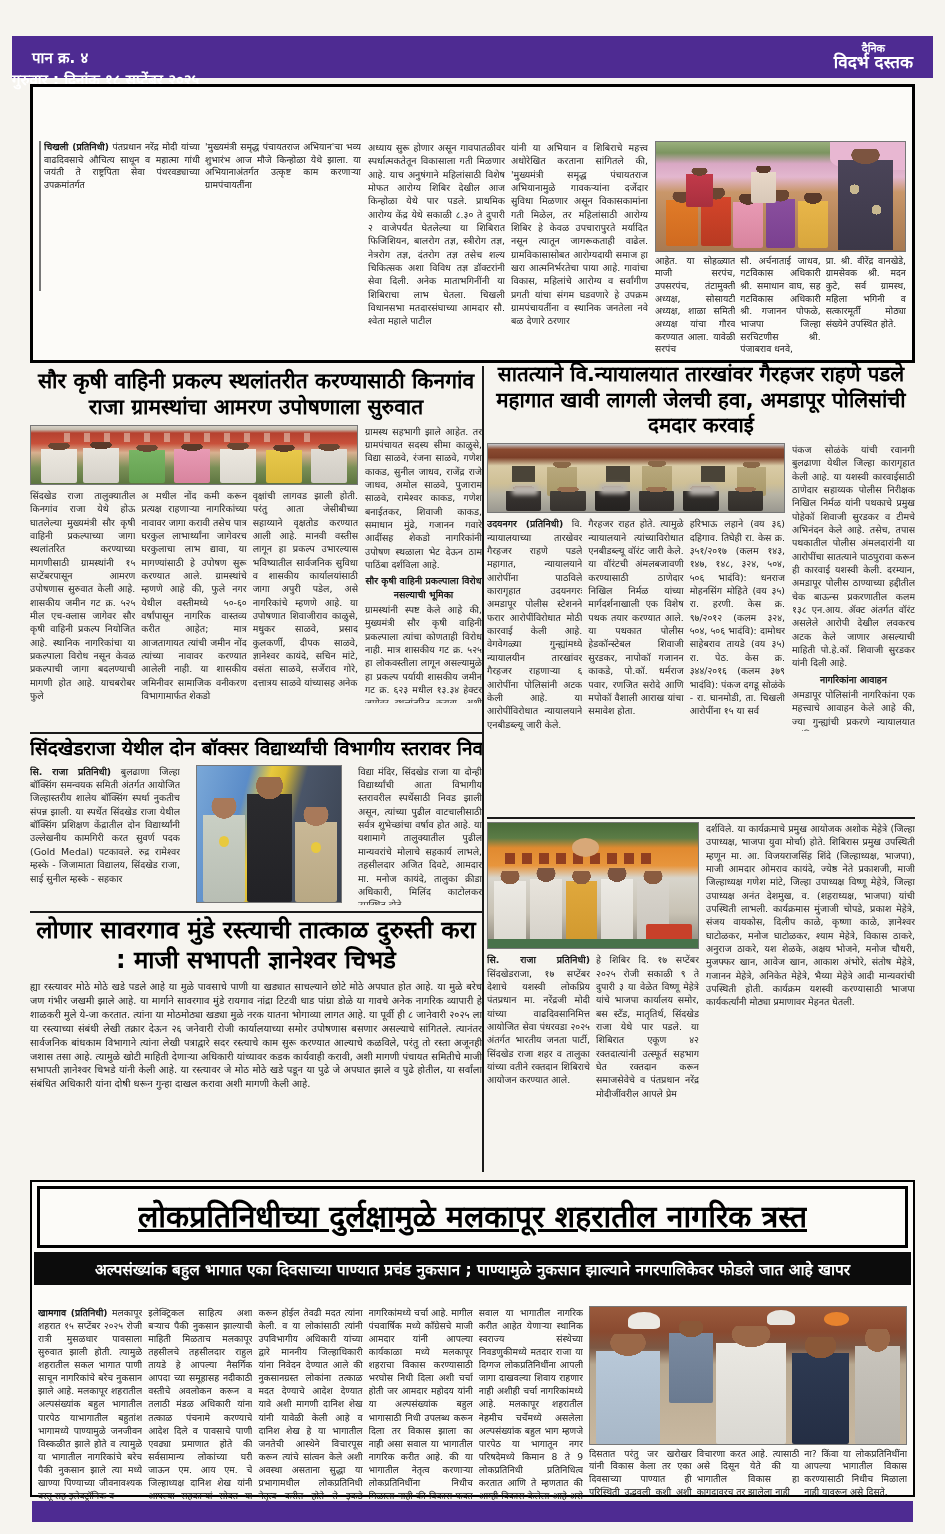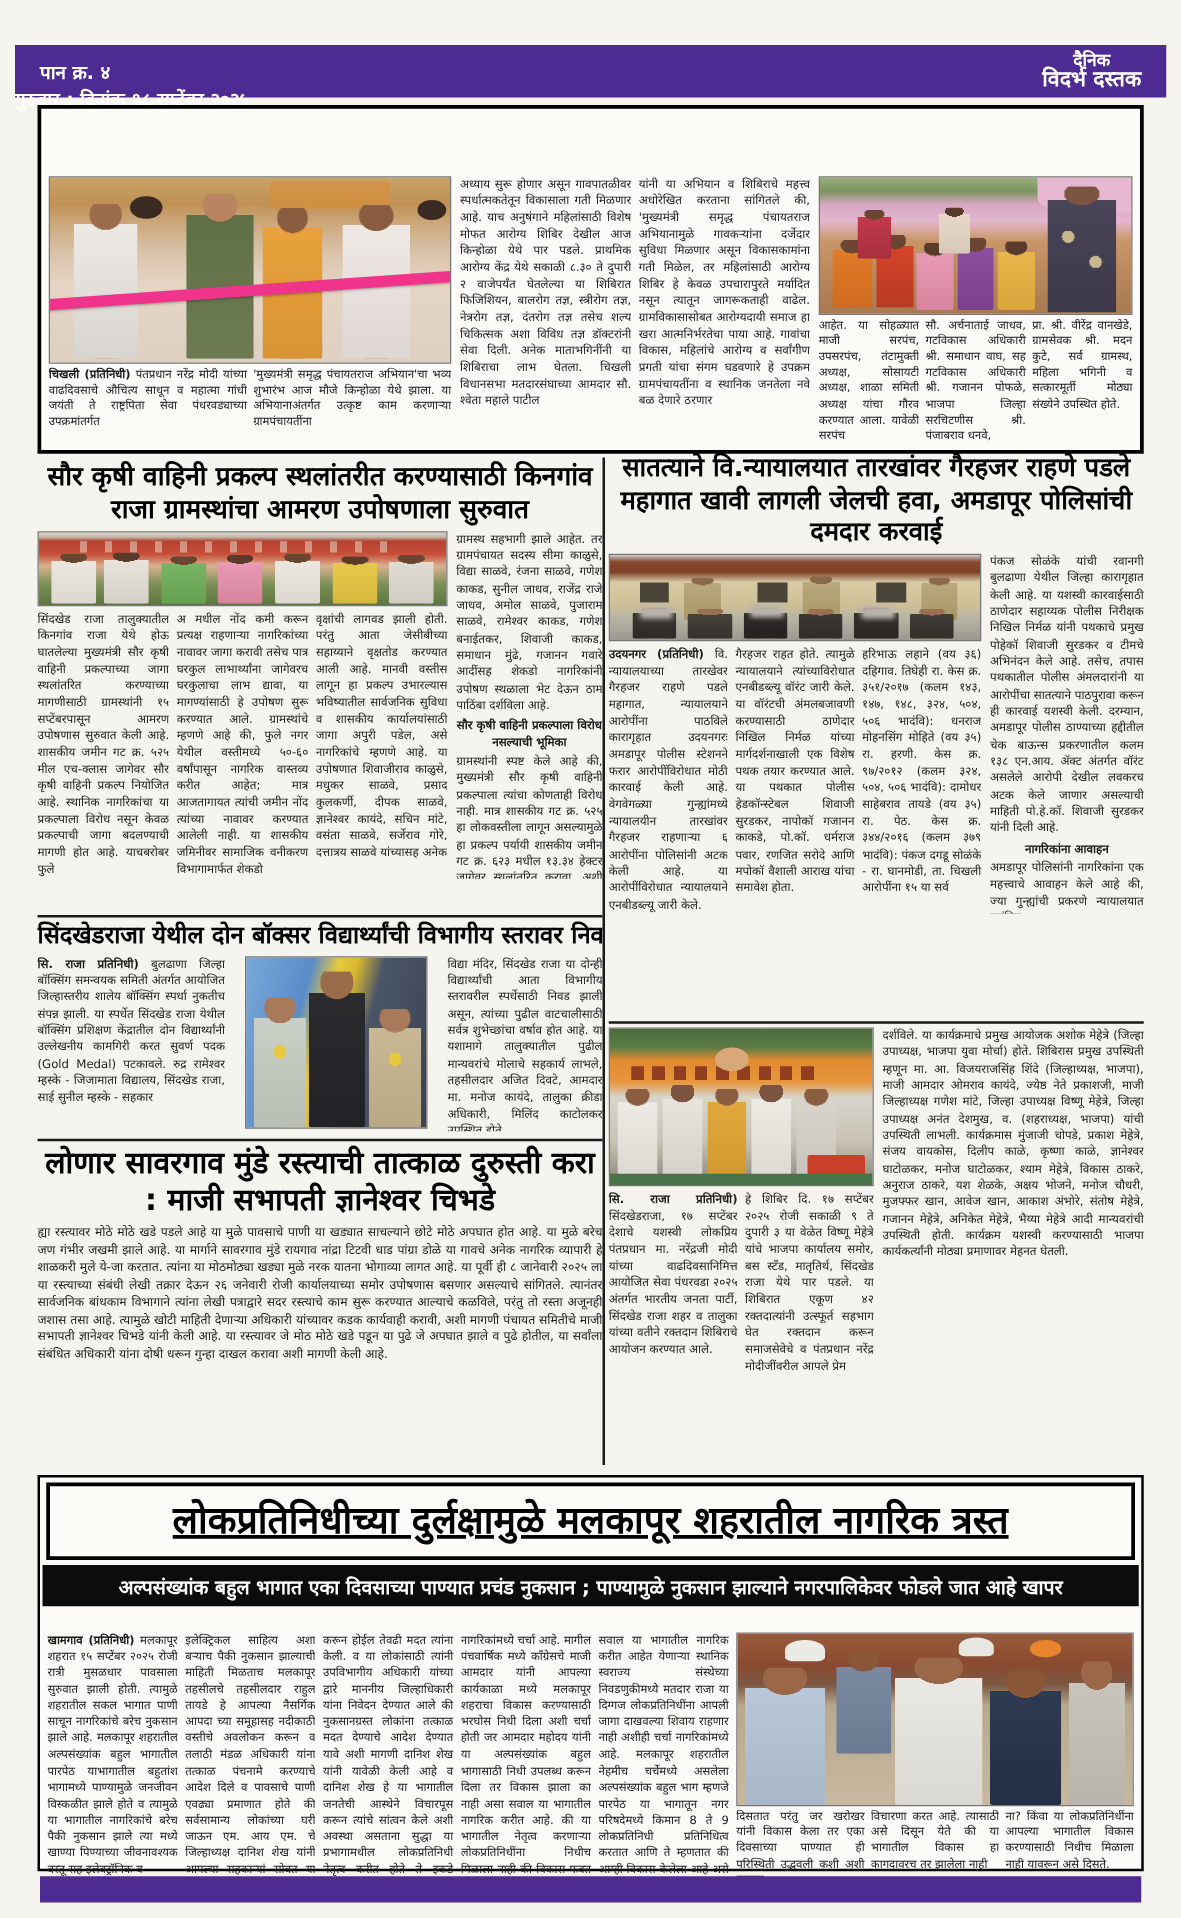--- a/index.html
+++ b/index.html
@@ -13,21 +13,21 @@
   
   .masthead{
     left:12px;top:36px;width:921px;height:42px;
     background:#4e2b92;color:#fff;
     display:flex;align-items:center;justify-content:space-between;
     padding:0 20px;box-sizing:border-box;
   }
   .mh-left{font-size:15px;font-weight:bold;}
   .mh-center{font-size:15px;font-weight:bold;position:absolute;left:0;right:0;margin-top:43px;}
   .mh-brand{text-align:center;line-height:1;position:relative;z-index:2;}
-  .mh-brand-top{font-size:14px;font-weight:bold;}
+  .mh-brand-top{font-size:11px;font-weight:bold;}
   .mh-brand-main{font-size:17px;font-weight:bold;}
   
   .hl{font-weight:bold;color:#000;text-align:center;line-height:1.25;}
   .bt{font-size:9.4px;line-height:1.42;text-align:justify;color:#1b1b1b;overflow:hidden;}
   .dl{font-weight:bold;}
   .cols{display:flex;gap:6px;}
   .col{flex:1;overflow:hidden;}
   .subh{display:block;font-weight:bold;text-align:center;margin:3px 0 2px;}
   .photo{position:relative;overflow:hidden;background:#9a9a92;border:1px solid #777;box-sizing:border-box;}
   .fg,.shape{position:absolute;}
@@ -72,21 +72,21 @@
   <div class="mh-center">गुरुवार : दिनांक १८ सप्टेंबर २०२५</div>
   <div class="mh-brand">
     <div class="mh-brand-top">दैनिक</div>
     <div class="mh-brand-main">विदर्भ दस्तक</div>
   </div>
 </header>
 
 <section class="abs leadbox">
   <div class="lead-content">
 
-    <div style="width:322px;display:flex;flex-direction:column;gap:3px;">
+    <div style="width:322px;display:flex;flex-direction:row;gap:3px;">
       <div class="photo" style="height:150px;background:linear-gradient(180deg,#c9a368 0%,#bf9154 14%,#cdaa80 26%,#d9c2a8 40%,#e5d5c5 58%,#ded0c2 100%);">
         <div class="shape" style="left:55%;top:2%;width:30%;height:15%;background:#d98f3a;opacity:.65;border-radius:3px;"></div>
         <div class="fg" style="left:6%;top:14%;width:16%;height:84%;background:radial-gradient(ellipse 26% 10% at 50% 7%,#9c6c4c 0 98%,rgba(0,0,0,0) 100%),linear-gradient(180deg,rgba(0,0,0,0) 0 13%,#ece9e4 13%,#d8d4cf 100%);"></div>
         <div class="fg" style="left:34%;top:9%;width:17%;height:89%;background:radial-gradient(ellipse 26% 10% at 50% 7%,#b98460 0 98%,rgba(0,0,0,0) 100%),linear-gradient(180deg,rgba(0,0,0,0) 0 13%,#5f7046 13%,#6e7b52 100%);"></div>
         <div class="fg" style="left:53%;top:16%;width:15%;height:82%;background:radial-gradient(ellipse 26% 10% at 50% 7%,#8a5c40 0 98%,rgba(0,0,0,0) 100%),linear-gradient(180deg,rgba(0,0,0,0) 0 13%,#e8a23c 13%,#d89334 100%);"></div>
         <div class="fg" style="left:73%;top:15%;width:17%;height:83%;background:radial-gradient(ellipse 26% 10% at 50% 7%,#8a5c40 0 98%,rgba(0,0,0,0) 100%),linear-gradient(180deg,rgba(0,0,0,0) 0 13%,#efe9e6 13%,#ded6d2 100%);"></div>
         <div class="shape" style="left:20%;top:10%;width:8%;height:12%;background:#3a2a22;border-radius:50%;"></div>
         <div class="shape" style="left:92%;top:12%;width:7%;height:11%;background:#3a2a22;border-radius:50%;"></div>
         <div class="shape" style="left:-4%;top:58%;width:108%;height:6%;background:#f0348c;transform:rotate(-4deg);box-shadow:0 1px 2px rgba(0,0,0,.3);"></div>
       </div>

